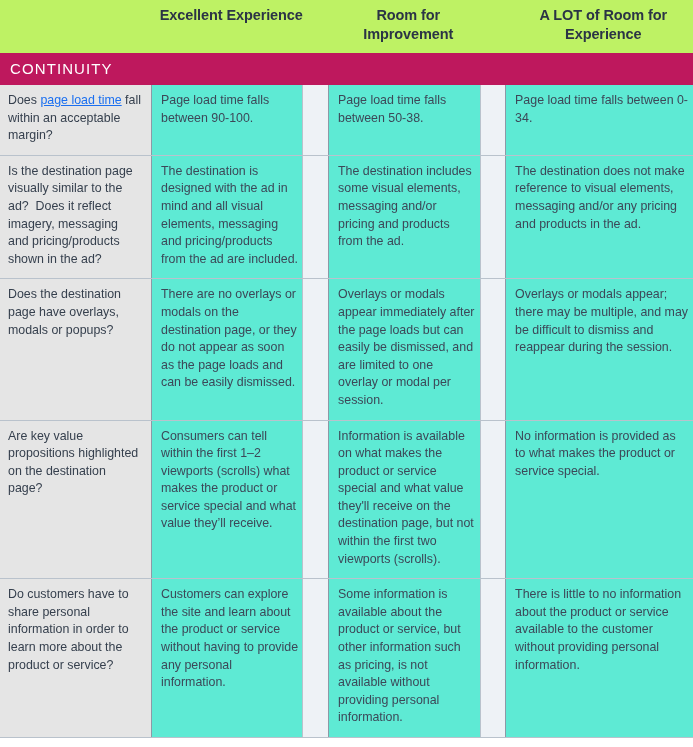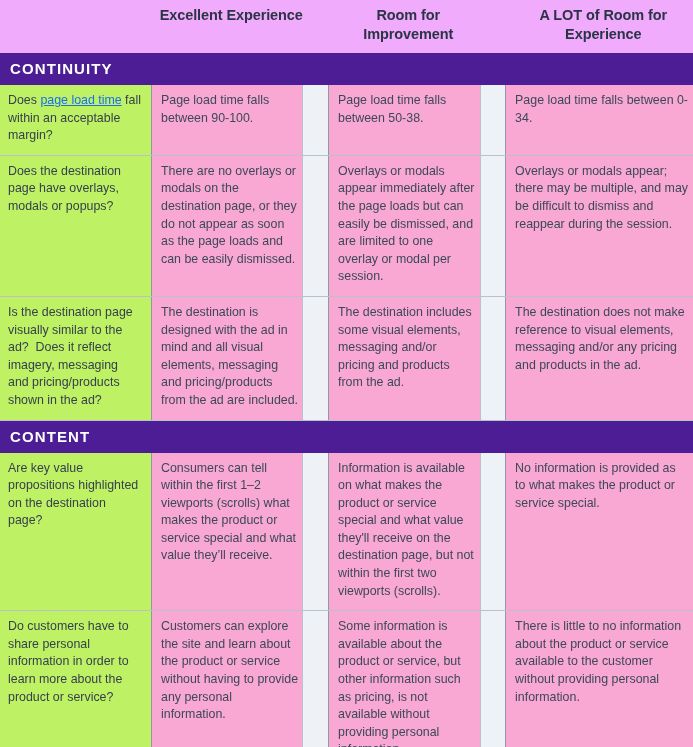--- a/index.html
+++ b/index.html
@@ -27,64 +27,64 @@
   col.c-question { width: 148px; }
   col.c-level    { width: 148px; }
   col.c-gap      { width: 25px; }
   col.c-level-3  { width: 183px; }
 
   
   .head-cell {
     vertical-align: top;
     padding: 6px 0 9px 0;
     border: none;
-    background: #f0abfc;
+    background: #bef264;
   }
   .head-cell.q { padding-left: 8px; }
   .head-cell .head-label {
     display: block;
     font-size: 14.5px;
     line-height: 19px;
     font-weight: 700;
     color: #2b3445;
     padding-left: 8px;
     letter-spacing: -0.1px;
   }
   .head-cell.gap .head-label,
   .head-cell.q .head-label { padding-left: 0; }
 
   
   tr.section-row td {
     padding: 0;
     border: none;
   }
   .section-banner {
-    background: #4c1d95;
+    background: #be185d;
     color: #ffffff;
     font-size: 15px;
     line-height: 26px;
     letter-spacing: 1.1px;
-    font-weight: 700;
+    font-weight: 400;
     padding: 3px 0 4px 10px;
     height: 25px;
     box-sizing: content-box;
   }
 
   
   td.q-cell {
     vertical-align: top;
-    background: #bef264;
+    background: #e5e5e5;
     border-top: 1px solid #b9c2cc;
     border-bottom: 1px solid #b9c2cc;
     border-right: 1px solid #8d99a6;
     padding: 7px 10px 10px 8px;
   }
   td.v-cell {
     vertical-align: top;
-    background: #f9a8d4;
+    background: #5eead4;
     border-top: 1px solid #b9c2cc;
     border-bottom: 1px solid #b9c2cc;
     border-right: 1px solid #b9c2cc;
     padding: 7px 4px 10px 9px;
     margin-left: 28px;
   }
   td.gap-cell {
     background: #eef2f6;
     border-top: 1px solid #b9c2cc;
     border-bottom: 1px solid #b9c2cc;
@@ -162,53 +162,48 @@
         <td class="v-cell">
           <span class="cell-text">Page load time falls between 50-38.</span>
         </td>
         <td class="gap-cell"></td>
         <td class="v-cell last">
           <span class="cell-text">Page load time falls between 0-34.</span>
         </td>
       </tr>
       <tr>
         <td class="q-cell">
+          <span class="cell-text">Is the destination page visually similar to the ad?  Does it reflect imagery, messaging and pricing/products shown in the ad?</span>
+        </td>
+        <td class="v-cell">
+          <span class="cell-text">The destination is designed with the ad in mind and all visual elements, messaging and pricing/products from the ad are included.</span>
+        </td>
+        <td class="gap-cell"></td>
+        <td class="v-cell">
+          <span class="cell-text">The destination includes some visual elements, messaging and/or pricing and products from the ad.</span>
+        </td>
+        <td class="gap-cell"></td>
+        <td class="v-cell last">
+          <span class="cell-text">The destination does not make reference to visual elements, messaging and/or any pricing and products in the ad.</span>
+        </td>
+      </tr>
+      <tr>
+        <td class="q-cell">
           <span class="cell-text">Does the destination page have overlays, modals or popups?</span>
         </td>
         <td class="v-cell">
           <span class="cell-text">There are no overlays or modals on the destination page, or they do not appear as soon as the page loads and can be easily dismissed.</span>
         </td>
         <td class="gap-cell"></td>
         <td class="v-cell">
           <span class="cell-text">Overlays or modals appear immediately after the page loads but can easily be dismissed, and are limited to one overlay or modal per session.</span>
         </td>
         <td class="gap-cell"></td>
         <td class="v-cell last">
           <span class="cell-text">Overlays or modals appear; there may be multiple, and may be difficult to dismiss and reappear during the session.</span>
-        </td>
-      </tr>
-      <tr>
-        <td class="q-cell">
-          <span class="cell-text">Is the destination page visually similar to the ad?  Does it reflect imagery, messaging and pricing/products shown in the ad?</span>
-        </td>
-        <td class="v-cell">
-          <span class="cell-text">The destination is designed with the ad in mind and all visual elements, messaging and pricing/products from the ad are included.</span>
-        </td>
-        <td class="gap-cell"></td>
-        <td class="v-cell">
-          <span class="cell-text">The destination includes some visual elements, messaging and/or pricing and products from the ad.</span>
-        </td>
-        <td class="gap-cell"></td>
-        <td class="v-cell last">
-          <span class="cell-text">The destination does not make reference to visual elements, messaging and/or any pricing and products in the ad.</span>
-        </td>
-      </tr>
-      <tr class="section-row">
-        <td colspan="6">
-          <div class="section-banner">CONTENT</div>
         </td>
       </tr>
       <tr class="first-in-section">
         <td class="q-cell">
           <span class="cell-text">Are key value propositions highlighted on the destination page?</span>
         </td>
         <td class="v-cell">
           <span class="cell-text">Consumers can tell within the first 1–2 viewports (scrolls) what makes the product or service special and what value they’ll receive.</span>
         </td>
         <td class="gap-cell"></td>

